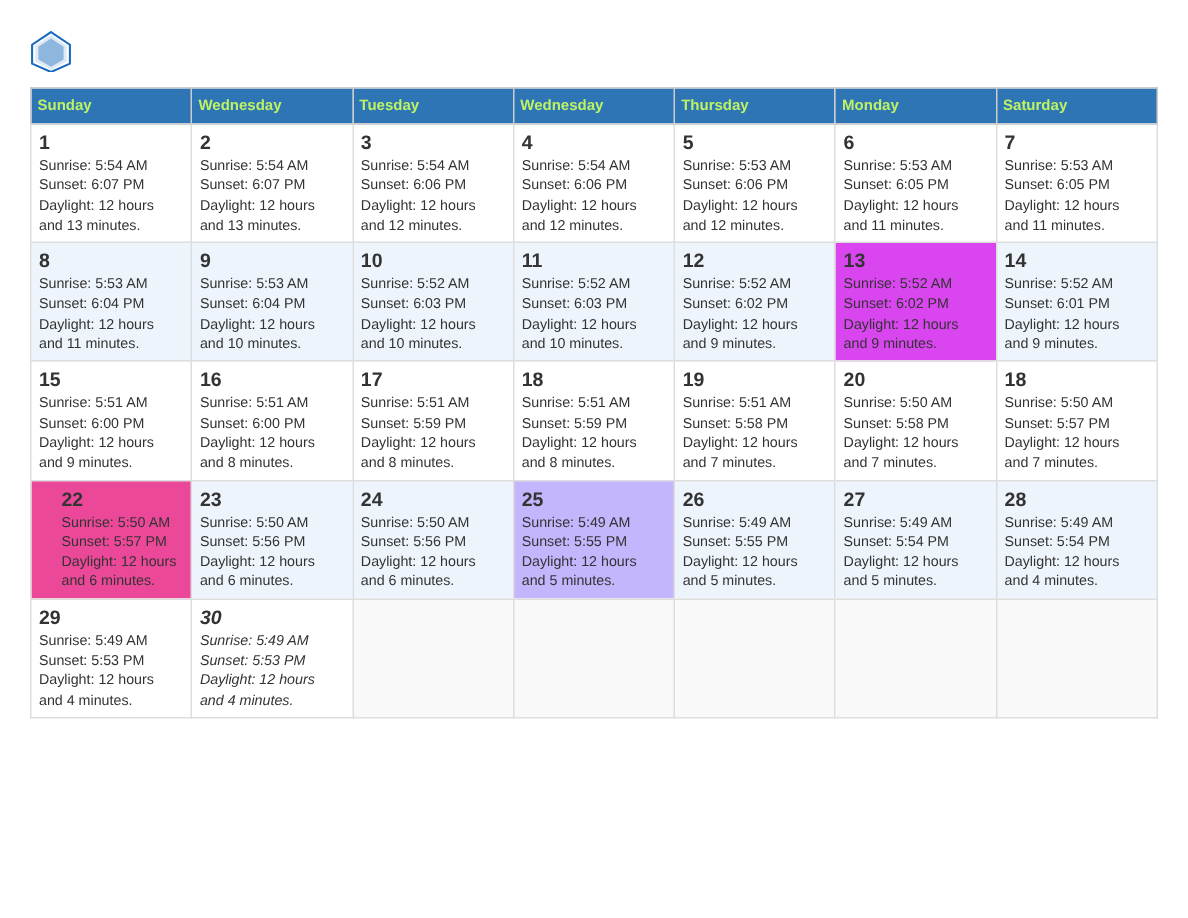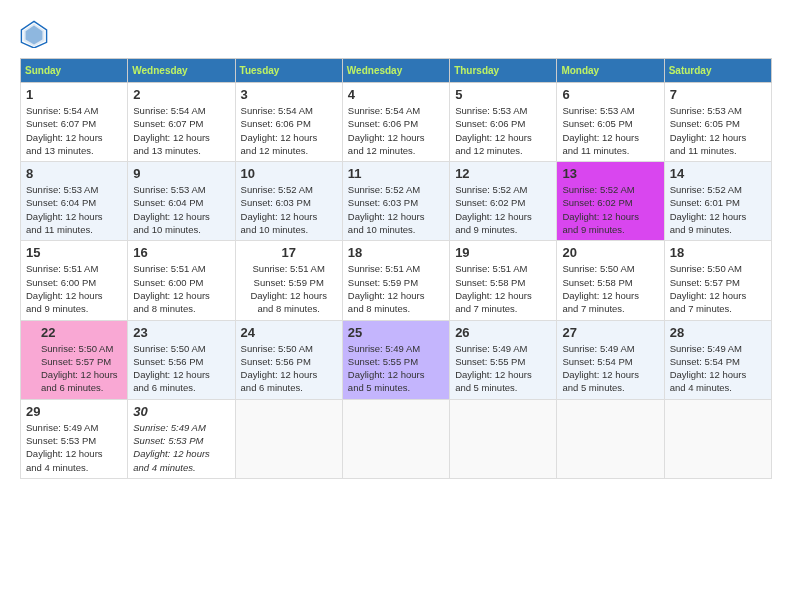--- a/index.html
+++ b/index.html
@@ -232,21 +232,21 @@
 Daylight: 12 hours
 and 9 minutes.</div>
         </td>
         <td style="background-color: rgb(255, 255, 255);">
           <span class="day-num">16</span>
           <div class="day-info" style="white-space: pre-line;">Sunrise: 5:51 AM
 Sunset: 6:00 PM
 Daylight: 12 hours
 and 8 minutes.</div>
         </td>
-        <td style="background-color: rgb(255, 255, 255); text-align: center;">
+        <td style="background-color: rgb(255, 255, 255);">
           <span class="day-num">17</span>
           <div class="day-info" style="white-space: pre-line;">Sunrise: 5:51 AM
 Sunset: 5:59 PM
 Daylight: 12 hours
 and 8 minutes.</div>
         </td>
         <td style="background-color: rgb(255, 255, 255);">
           <span class="day-num">18</span>
           <div class="day-info" style="white-space: pre-line;">Sunrise: 5:51 AM
 Sunset: 5:59 PM
@@ -269,21 +269,21 @@
         </td>
         <td style="background-color: rgb(255, 255, 255);">
           <span class="day-num">18</span>
           <div class="day-info" style="white-space: pre-line;">Sunrise: 5:50 AM
 Sunset: 5:57 PM
 Daylight: 12 hours
 and 7 minutes.</div>
         </td>
       </tr>
       <tr>
-        <td style="background-color: #f9a8d4; padding-left: 20px;">
+        <td style="background-color: #ec4899; padding-left: 20px;">
           <span class="day-num">22</span>
           <div class="day-info" style="white-space: pre-line;">Sunrise: 5:50 AM
 Sunset: 5:57 PM
 Daylight: 12 hours
 and 6 minutes.</div>
         </td>
         <td style="background-color: rgb(238, 244, 251); margin-left: 36px;">
           <span class="day-num">23</span>
           <div class="day-info" style="white-space: pre-line;">Sunrise: 5:50 AM
 Sunset: 5:56 PM

